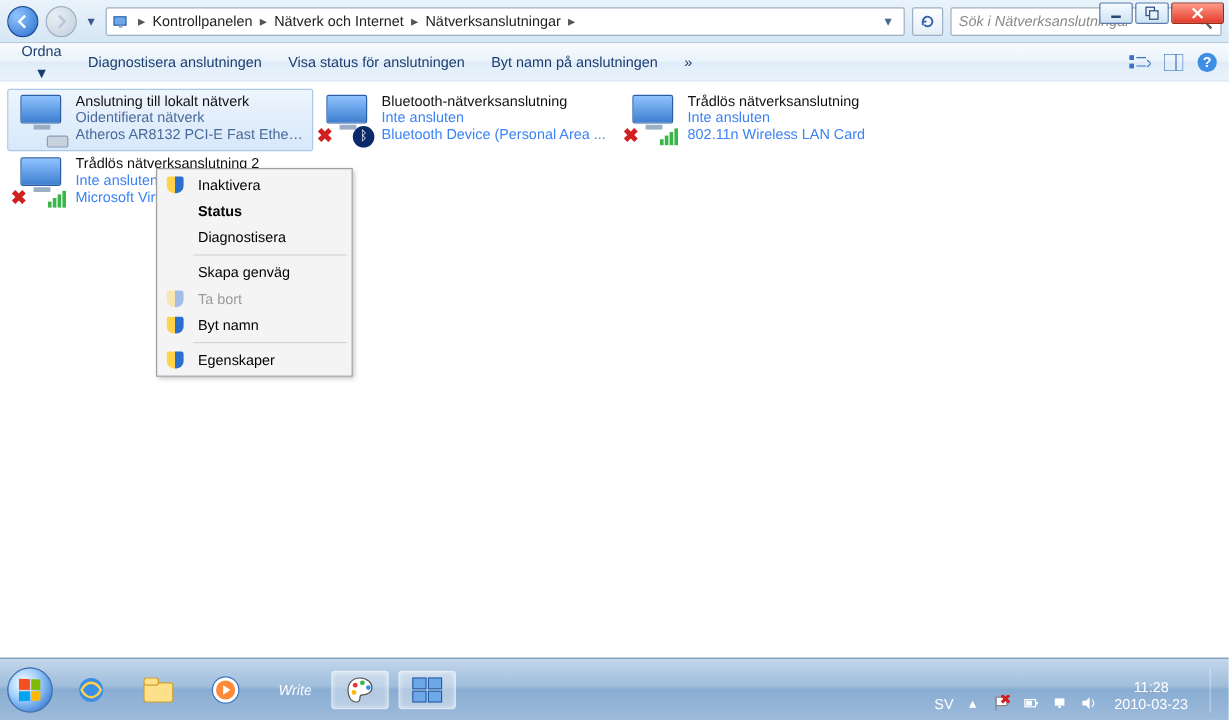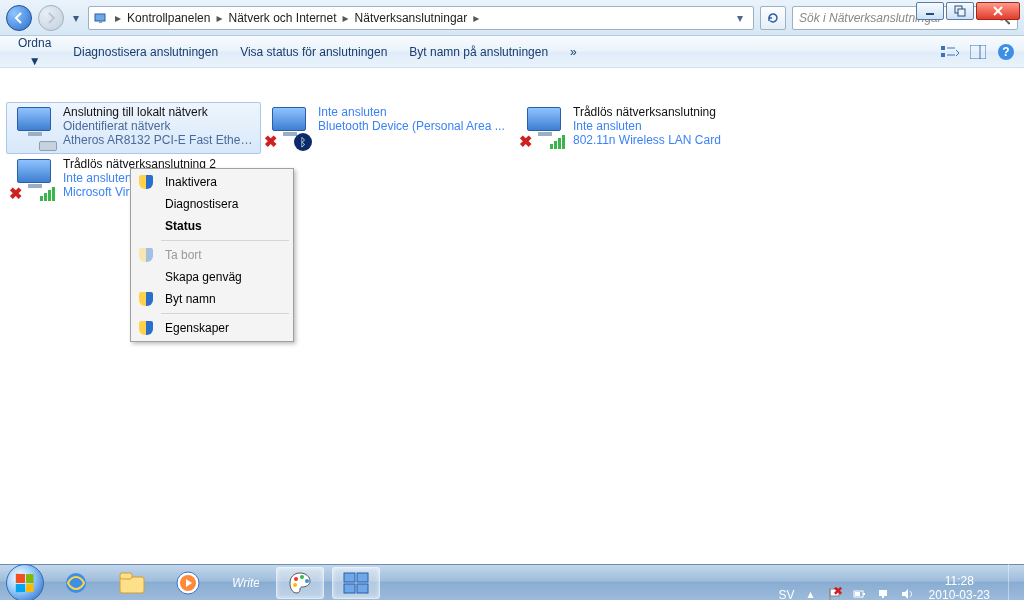--- a/index.html
+++ b/index.html
@@ -23,21 +23,21 @@
 .addrbtn { width: 18px; height: 18px; display: flex; align-items: center; justify-content: center; color: #4a6890; }
 .refreshbox { width: 26px; height: 24px; border: 1px solid #9db0c4; border-radius: 2px; background: linear-gradient(#fdfeff,#e6eef6); display: flex; align-items: center; justify-content: center; color: #2a5fa8; }
 .searchbox { width: 226px; height: 24px; background: #fff; border: 1px solid #9db0c4; border-radius: 2px; display: flex; align-items: center; padding: 0 6px; color: #888; font-style: italic; }
 .searchbox .sicn { margin-left: auto; color: #4a6890; font-style: normal; }
 
 .toolbar { height: 32px; background: linear-gradient(#f7fbff,#eaf3fb 48%,#dfecf8 52%,#eaf3fb); border-bottom: 1px solid #cfdeee; display: flex; align-items: center; padding: 0 8px; gap: 2px; }
 .tbitem { padding: 4px 10px; color: #1a3c6e; border-radius: 2px; white-space: nowrap; display: flex; align-items: center; gap: 4px; flex-direction: column; }
 .tbright { margin-left: auto; display: flex; gap: 8px; align-items: center; }
 .tbicn { width: 20px; height: 20px; display: flex; align-items: center; justify-content: center; color: #2a5fa8; }
 
-.content { position: absolute; top: 68px; left: 0; right: 0; bottom: 40px; background: #fff; padding: 6px 6px; margin-top: 28px; }
+.content { position: absolute; top: 68px; left: 0; right: 0; bottom: 40px; background: #fff; padding: 6px 6px; }
 .connrow { display: flex; flex-wrap: wrap; }
 .conn { width: 255px; height: 52px; display: flex; gap: 8px; padding: 2px 4px; border: 1px solid transparent; border-radius: 2px; }
 .conn.selected { background: linear-gradient(#eef5fd,#d7e8fa); border-color: #a9c8ea; }
 .conn .cicn { width: 44px; height: 44px; position: relative; flex: none; }
 .conn .cicn .mon { width: 34px; height: 24px; background: linear-gradient(#8fc3ff,#3e7fd0); border: 1px solid #2a5fa8; border-radius: 2px; position: absolute; top: 2px; left: 6px; }
 .conn .cicn .mon::after { content: ""; position: absolute; left: 10px; top: 24px; width: 14px; height: 4px; background: #9aaec4; }
 .conn .cicn .x { position: absolute; left: -2px; bottom: -2px; color: #d02020; font-weight: bold; font-size: 16px; }
 .conn .cicn .bars { position: absolute; right: 0; bottom: 0; display:flex; gap:1px; align-items:flex-end;}
 .conn .cicn .bars span { width:3px; background:#39b54a;}
 .conn .cicn .bars span:nth-child(1){height:5px;} .conn .cicn .bars span:nth-child(2){height:8px;} .conn .cicn .bars span:nth-child(3){height:11px;} .conn .cicn .bars span:nth-child(4){height:14px;}
@@ -50,21 +50,21 @@
 
 .ctxmenu { position: absolute; background: #f4f4f4; border: 1px solid #a0a0a0; box-shadow: 2px 2px 4px rgba(0,0,0,0.25); padding: 2px; z-index: 20; width: 164px; }
 .ctxitem { display: flex; align-items: center; height: 22px; padding-right: 16px; }
 .ctxitem .ci { width: 26px; display: flex; justify-content: center; }
 .ctxitem .ci .shield { width:14px; height:14px; background: linear-gradient(90deg,#ffd24a 50%,#2a6fce 50%); border-radius: 2px 2px 6px 6px; }
 .ctxitem .lbl { padding-left: 6px; }
 .ctxitem.bold .lbl { font-weight: bold; }
 .ctxitem.disabled .lbl { color: #9a9a9a; }
 .ctxsep { height: 1px; background: #d4d4d4; margin: 3px 2px 3px 28px; }
 
-.taskbar { position: absolute; bottom: 0; left: 0; right: 0; height: 36px; background: linear-gradient(#c3d7ec,#9fbddb 45%,#89add2 50%,#9dbbdb); border-top: 1px solid #6d8db0; display: flex; align-items: center; padding: 0 6px; gap: 8px; }
+.taskbar { position: absolute; bottom: 0; left: 0; right: 0; height: 52px; background: linear-gradient(#c3d7ec,#9fbddb 45%,#89add2 50%,#9dbbdb); border-top: 1px solid #6d8db0; display: flex; align-items: center; padding: 0 6px; gap: 8px; }
 .startbtn { width: 38px; height: 38px; border-radius: 50%; background: radial-gradient(circle at 35% 35%, #fff, #9fcffc 40%, #2a6fce 90%); border: 1px solid #3a6aa8; display:flex; align-items:center; justify-content:center; position:relative; }
 .winlogo { width:18px; height:18px; display:grid; grid-template-columns:1fr 1fr; grid-template-rows:1fr 1fr; gap:1px; transform: perspective(40px) rotateY(8deg);}
 .winlogo span:nth-child(1){background:#f25022;} .winlogo span:nth-child(2){background:#7fba00;} .winlogo span:nth-child(3){background:#00a4ef;} .winlogo span:nth-child(4){background:#ffb900;}
 .tbicon { width: 48px; height: 32px; border-radius: 3px; display: flex; align-items: center; justify-content: center; }
 .tbicon.active { background: rgba(255,255,255,0.35); border: 1px solid rgba(255,255,255,0.5); box-shadow: inset 0 0 4px rgba(255,255,255,0.6); }
 .tray { margin-left: auto; display: flex; align-items: flex-end; gap: 8px; color: #fff; }
 .tray .sm { width: 16px; height: 16px; display: flex; align-items: center; justify-content: center; }
 .clock { text-align: center; color: #fff; line-height: 14px; padding: 0 6px; }
 .showdt { width: 10px; height: 38px; border-left: 1px solid rgba(255,255,255,0.4); margin-left: 4px; }
 </style>
@@ -180,20 +180,21 @@
         <div class="l3">Atheros AR8132 PCI-E Fast Ethern...</div>
       </div>
     </div>
     <div class="conn">
       <div class="cicn">
           <div class="mon"></div>
           <div class="x">✖</div>
           <div class="bt">ᛒ</div>
         </div>
       <div class="ctxt">
+        <div class="l1">Bluetooth-nätverksanslutning</div>
         <div class="l2">Inte ansluten</div>
         <div class="l3">Bluetooth Device (Personal Area ...</div>
       </div>
     </div>
     <div class="conn">
       <div class="cicn">
           <div class="mon"></div>
           <div class="x">✖</div>
           <div class="bars">
             <span></span>
@@ -227,38 +228,38 @@
     </div>
   </div>
 
   <div class="ctxmenu" style="left:130px; top:72px;">
     <div class="ctxitem">
         <div class="ci">
           <div class="shield"></div>
         </div>
         <span class="lbl">Inaktivera</span>
       </div>
-    <div class="ctxitem">
-        <div class="ci"></div>
-        <span class="lbl">Diagnostisera</span>
-      </div>
     <div class="ctxitem bold">
         <div class="ci"></div>
         <span class="lbl">Status</span>
       </div>
+    <div class="ctxitem">
+        <div class="ci"></div>
+        <span class="lbl">Diagnostisera</span>
+      </div>
     <div class="ctxsep"></div>
+    <div class="ctxitem">
+        <div class="ci"></div>
+        <span class="lbl">Skapa genväg</span>
+      </div>
     <div class="ctxitem disabled">
         <div class="ci">
           <div class="shield" style="opacity:.4"></div>
         </div>
         <span class="lbl">Ta bort</span>
-      </div>
-    <div class="ctxitem">
-        <div class="ci"></div>
-        <span class="lbl">Skapa genväg</span>
       </div>
     <div class="ctxitem">
         <div class="ci">
           <div class="shield"></div>
         </div>
         <span class="lbl">Byt namn</span>
       </div>
     <div class="ctxsep"></div>
     <div class="ctxitem">
         <div class="ci">

